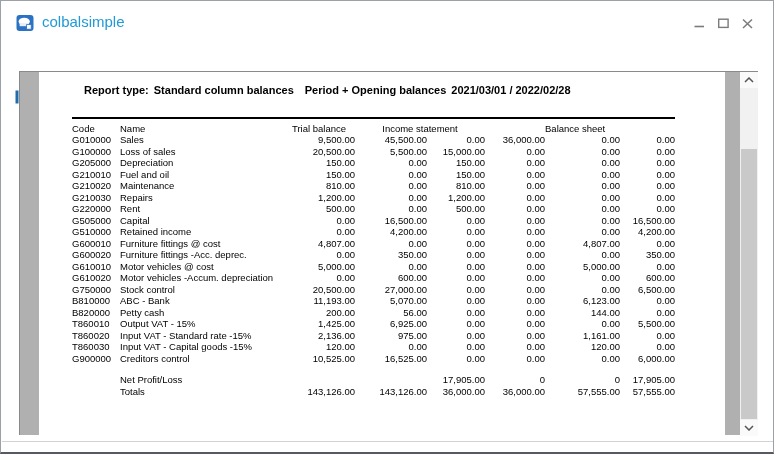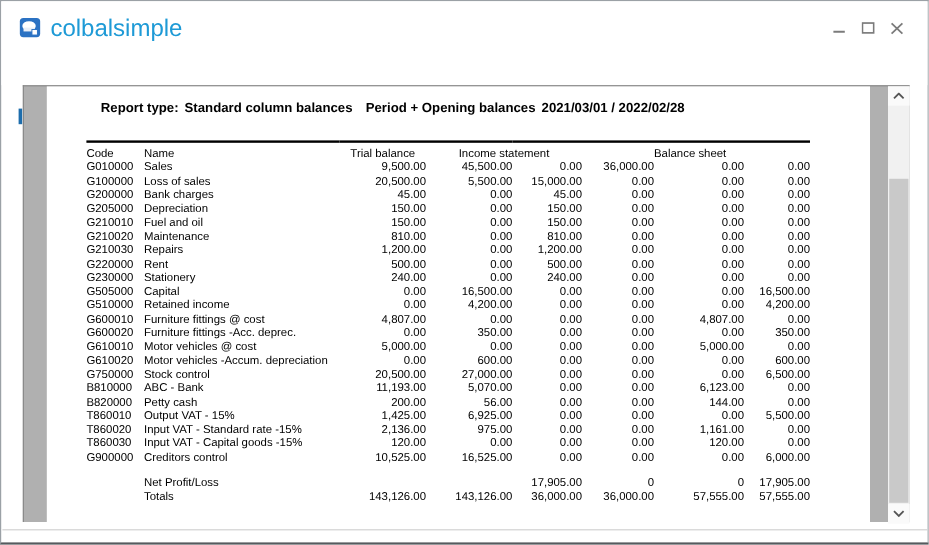--- a/index.html
+++ b/index.html
@@ -9,21 +9,21 @@
   .window {
     position:relative; width:774px; height:454px;
     background:#ffffff;
     border:1px solid #9ba1a6; border-bottom:2px solid #565a5e;
     overflow:hidden;
   }
 
   
   .titlebar { position:absolute; left:0; top:0; width:100%; height:40px; background:#fff; }
   .app-icon { position:absolute; left:15px; top:13px; width:18px; height:18px; }
-  .window-title { position:absolute; left:41px; top:12px; font-size:20px; color:#1e9ad6; }
+  .window-title { position:absolute; left:41px; top:12px; font-size:15px; color:#1e9ad6; }
   .winbtn { position:absolute; top:14px; width:20px; height:17px; display:flex; align-items:center; justify-content:center; cursor:default; }
   .winbtn.min { left:688px; } .winbtn.max { left:712px; } .winbtn.close { left:736px; }
 
   
   .toolbar { position:absolute; left:0; top:40px; width:100%; height:30px; background:#fff; }
   .tbtn { position:absolute; top:45px; width:24px; height:22px; display:flex; align-items:center; justify-content:center; }
   .tsep { position:absolute; top:47px; width:1px; height:18px; background:#cfcfcf; }
 
   .page-input {
     position:absolute; left:66px; top:46px; width:60px; height:19px;
@@ -292,30 +292,20 @@
               <td>G100000</td>
               <td>Loss of sales</td>
               <td class="num">20,500.00</td>
               <td class="num">5,500.00</td>
               <td class="num">15,000.00</td>
               <td class="num">0.00</td>
               <td class="num">0.00</td>
               <td class="num">0.00</td>
             </tr>
             <tr>
-              <td>G200000</td>
-              <td>Bank charges</td>
-              <td class="num">45.00</td>
-              <td class="num">0.00</td>
-              <td class="num">45.00</td>
-              <td class="num">0.00</td>
-              <td class="num">0.00</td>
-              <td class="num">0.00</td>
-            </tr>
-            <tr>
               <td>G205000</td>
               <td>Depreciation</td>
               <td class="num">150.00</td>
               <td class="num">0.00</td>
               <td class="num">150.00</td>
               <td class="num">0.00</td>
               <td class="num">0.00</td>
               <td class="num">0.00</td>
             </tr>
             <tr>
@@ -347,30 +337,20 @@
               <td class="num">0.00</td>
               <td class="num">0.00</td>
               <td class="num">0.00</td>
             </tr>
             <tr>
               <td>G220000</td>
               <td>Rent</td>
               <td class="num">500.00</td>
               <td class="num">0.00</td>
               <td class="num">500.00</td>
-              <td class="num">0.00</td>
-              <td class="num">0.00</td>
-              <td class="num">0.00</td>
-            </tr>
-            <tr>
-              <td>G230000</td>
-              <td>Stationery</td>
-              <td class="num">240.00</td>
-              <td class="num">0.00</td>
-              <td class="num">240.00</td>
               <td class="num">0.00</td>
               <td class="num">0.00</td>
               <td class="num">0.00</td>
             </tr>
             <tr>
               <td>G505000</td>
               <td>Capital</td>
               <td class="num">0.00</td>
               <td class="num">16,500.00</td>
               <td class="num">0.00</td>

